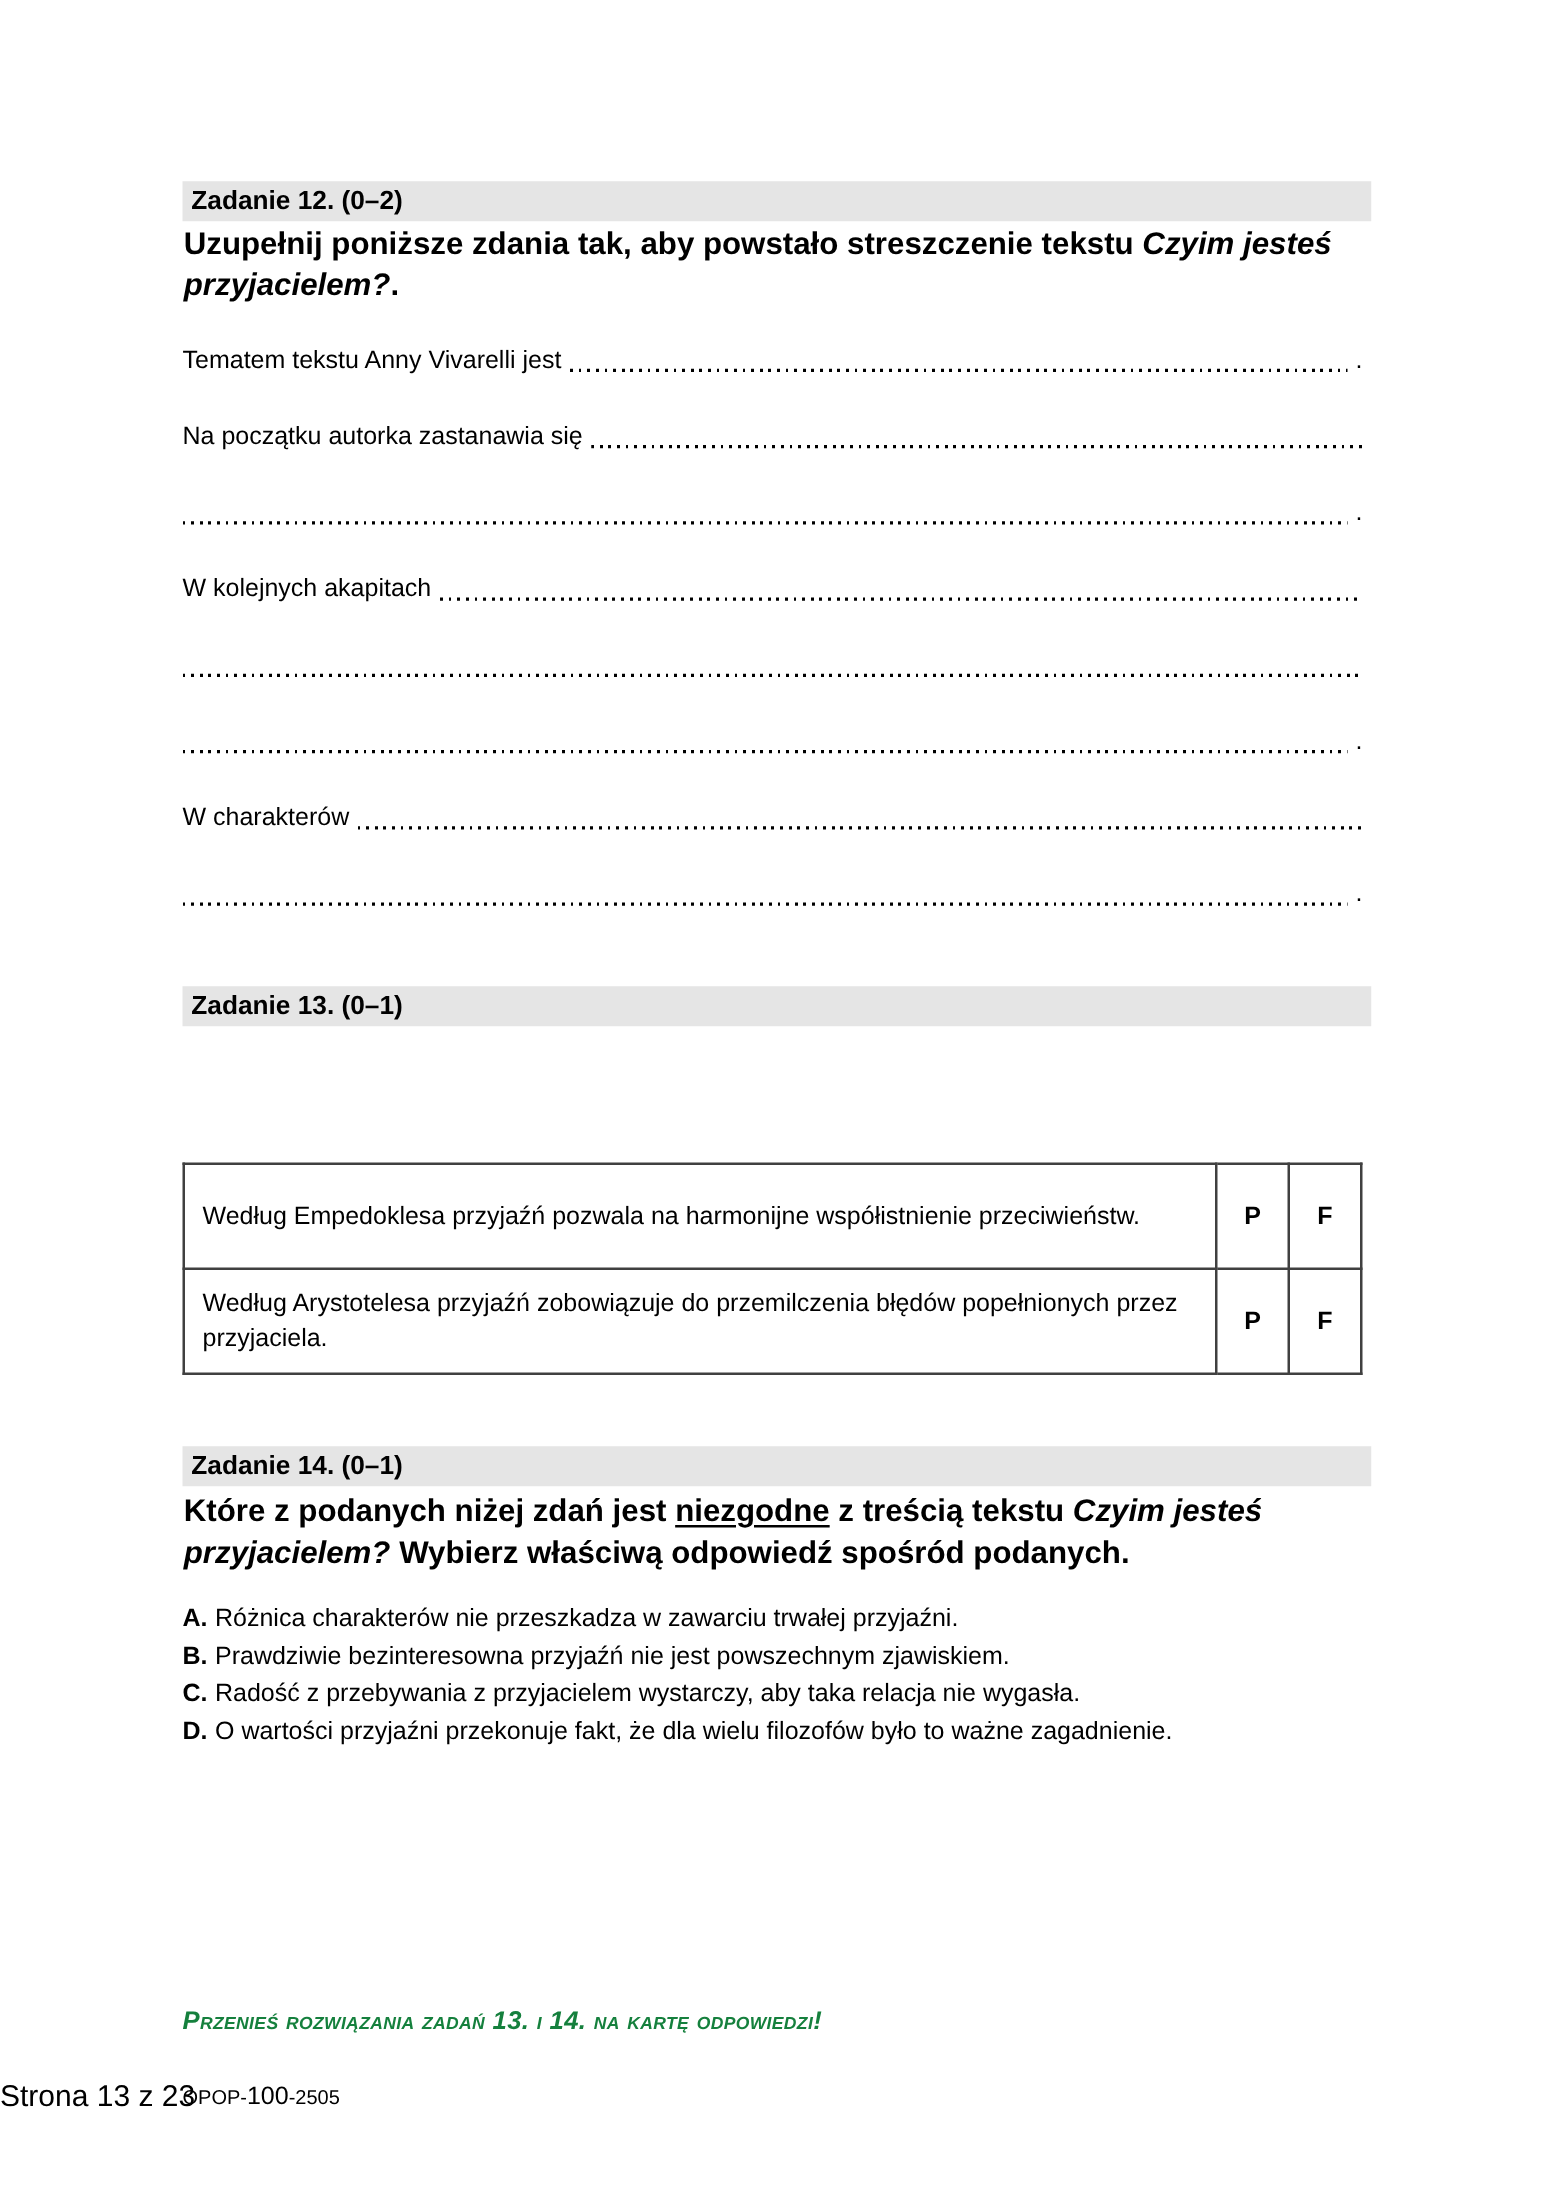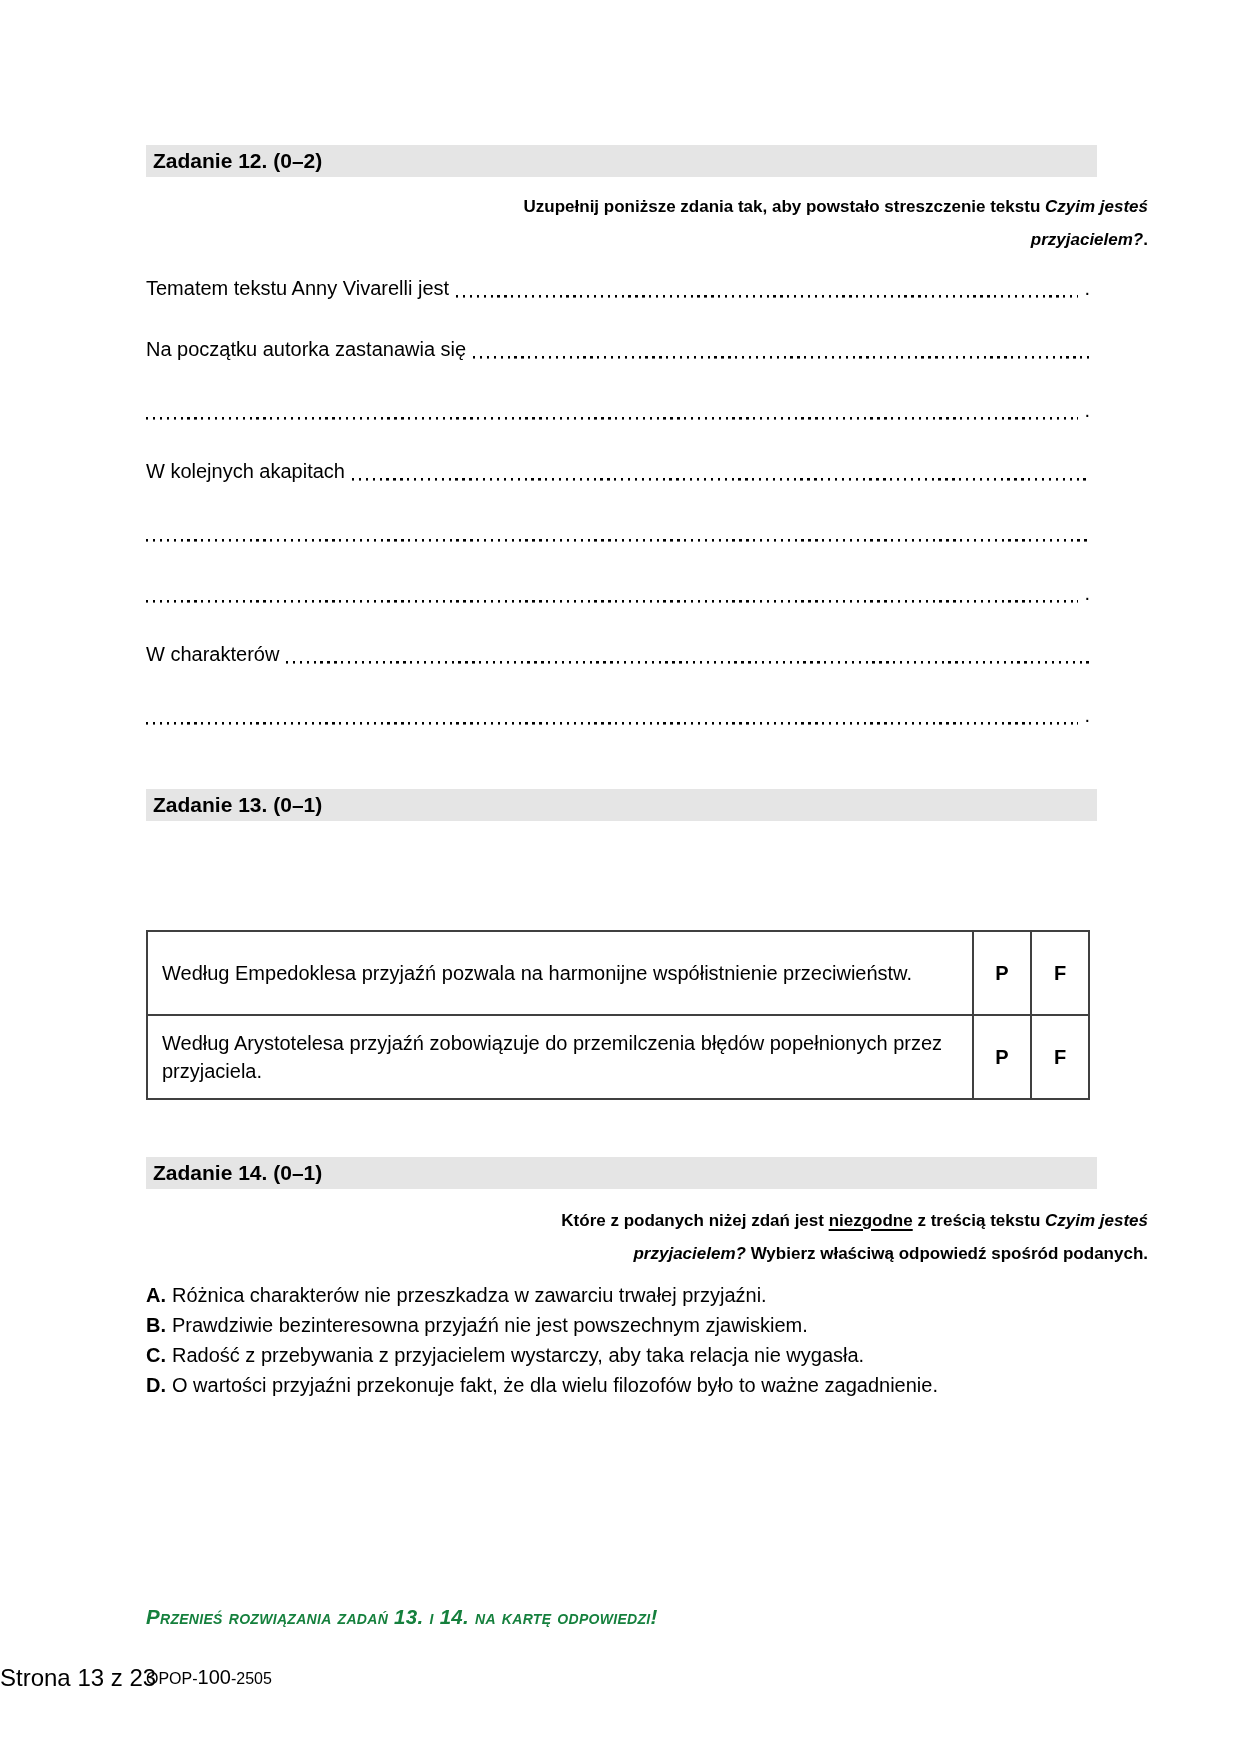--- a/index.html
+++ b/index.html
@@ -12,23 +12,22 @@
     overflow:hidden;
   }
   .task-header {
     position:absolute; left:146px; width:951px; height:32px;
     background:#e5e5e5;
     font-size:21px; font-weight:bold; line-height:32px;
     padding-left:7px; box-sizing:border-box;
   }
   .intro {
     position:absolute; left:146px; width:990px;
-    font-size:17px; font-weight:bold; line-height:33px;
-    margin:12px;
-    text-align:right;
+    font-size:25px; font-weight:bold; line-height:33px;
+    margin:1px;
   }
   .intro em { font-style:italic; }
   .uline { text-decoration:underline; text-decoration-thickness:2px; text-underline-offset:3px; }
 
   .fill-row {
     position:absolute; left:146px; width:944px; height:27px;
     display:flex; align-items:flex-start;
     font-size:20px; line-height:27px;
   }
   .lbl { white-space:pre; }

